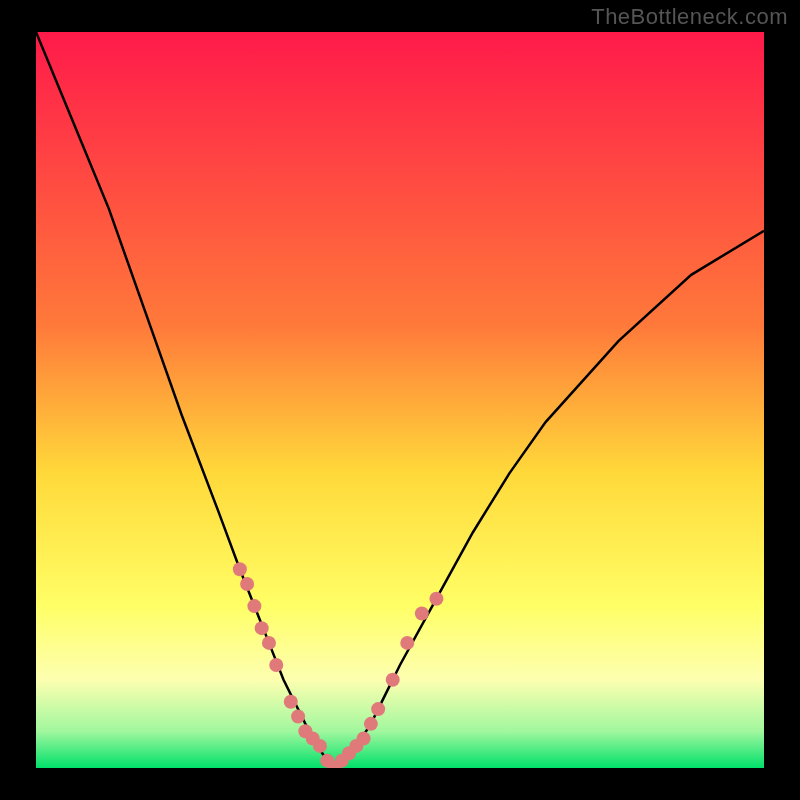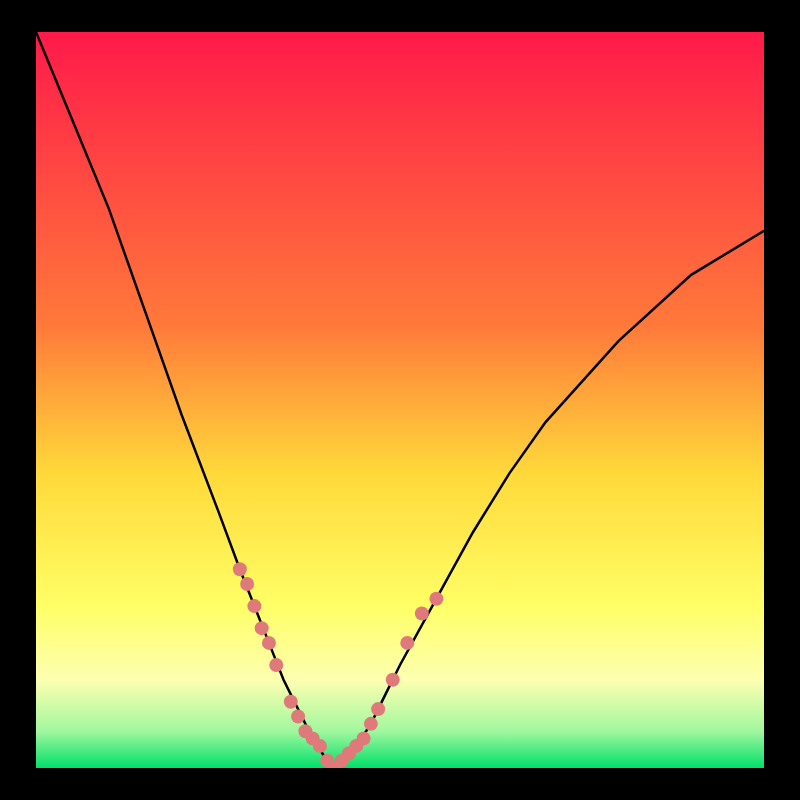--- a/index.html
+++ b/index.html
@@ -35,20 +35,21 @@
     height: 736px;
   }
   svg {
     display: block;
   }
 </style>
 </head>
 <body>
 
 <div class="container">
+  <div class="watermark">TheBottleneck.com</div>
   <div class="plot-area">
     <svg id="chart-svg" width="728" height="736" viewBox="0 0 728 736">
         <defs>
           <linearGradient id="bg-grad" x1="0" y1="0" x2="0" y2="1">
             <stop offset="0%" stop-color="#ff1a4a"></stop>
             <stop offset="40%" stop-color="#ff7a3a"></stop>
             <stop offset="60%" stop-color="#ffd93a"></stop>
             <stop offset="78%" stop-color="#ffff66"></stop>
             <stop offset="88%" stop-color="#fdffb0"></stop>
             <stop offset="95%" stop-color="#a1f79e"></stop>

